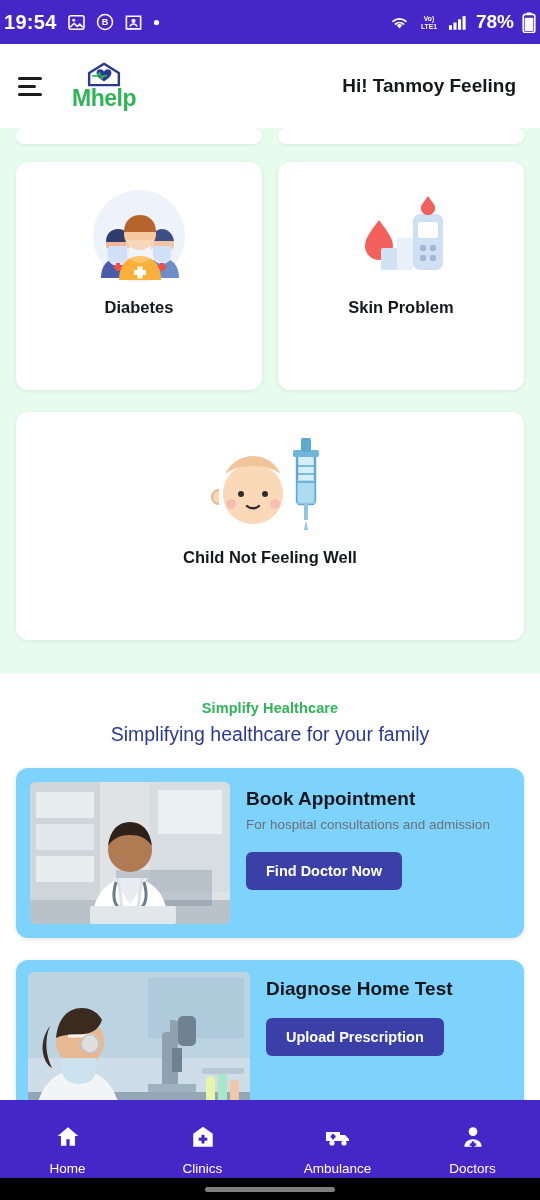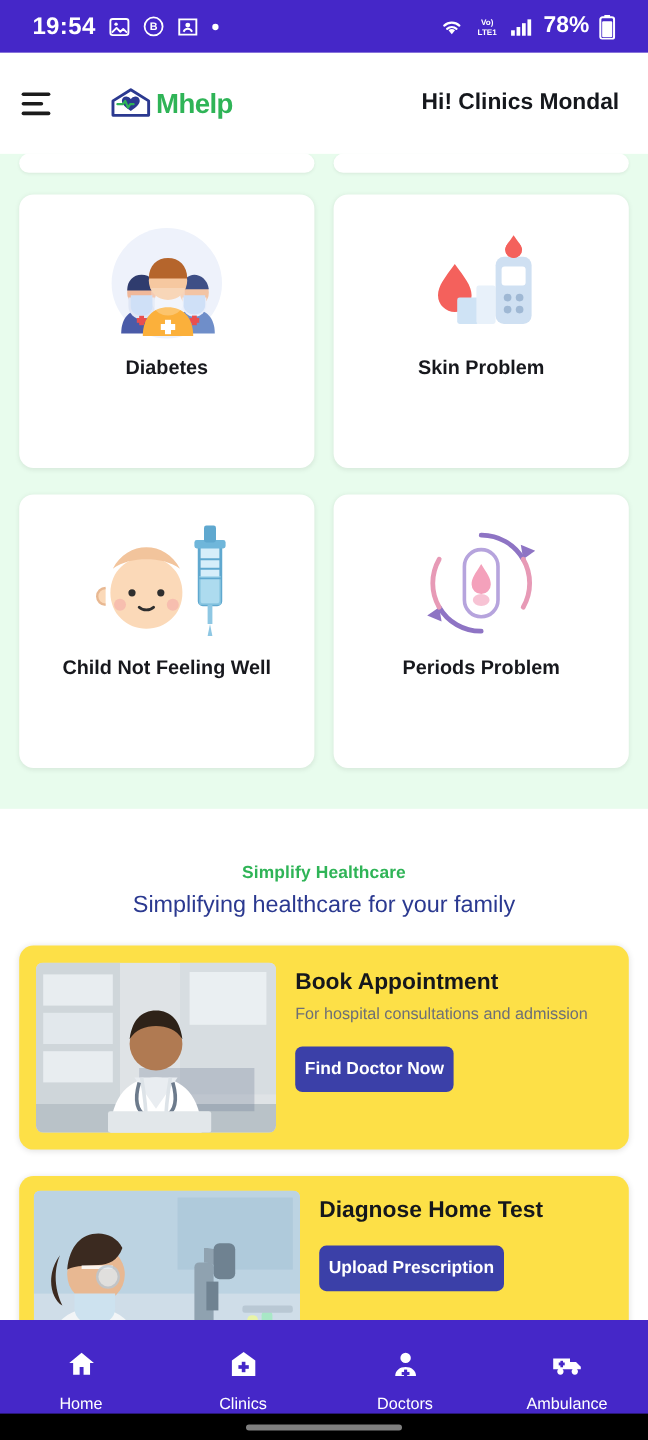--- a/index.html
+++ b/index.html
@@ -7,41 +7,41 @@
     width: 540px; height: 1200px;
     font-family: "Liberation Sans", sans-serif;
     background: #ffffff;
     overflow: hidden;
   }
   #app { position: relative; width: 540px; height: 1200px; background: #ffffff; }
 
   
   .statusbar {
     height: 44px; background: #4527c8; color: #ffffff;
-    display: flex; align-items: center; padding: 0 27px;
+    display: flex; align-items: center; padding: 0 4px;
     font-size: 19px; font-weight: bold;
   }
   .status-left { display: flex; align-items: center; gap: 10px; }
   .status-time { font-size: 20px; font-weight: bold; letter-spacing: 0.3px; }
   .status-right { margin-left: auto; display: flex; align-items: center; gap: 8px; }
   .sb-icon { display: inline-flex; align-items: center; justify-content: center; }
   .batt-text { font-size: 19px; font-weight: bold; }
 
   
   .appbar {
     height: 84px; background: #ffffff;
     display: flex; align-items: center; padding: 0 18px;
     position: relative;
   }
   .hamburger { width: 26px; display: flex; flex-direction: column; gap: 5px; cursor: pointer; }
   .hamburger i { display: block; height: 3px; background: #1b1b1b; border-radius: 2px; }
   .hamburger i:nth-child(1) { width: 24px; }
   .hamburger i:nth-child(2) { width: 18px; }
   .hamburger i:nth-child(3) { width: 24px; }
-  .brand { margin-left: 44px; display: flex; flex-direction: row; align-items: center; }
+  .brand { margin-left: 28px; display: flex; flex-direction: column; }
   .brand-mark { height: 24px; display: flex; align-items: flex-end; justify-content: center; }
   .brand-name {
     font-size: 23px; font-weight: bold; color: #2fb457;
     letter-spacing: -0.5px; line-height: 1;
   }
   .greeting {
     position: absolute; right: 24px; top: 50%; transform: translateY(-50%);
     font-size: 19px; font-weight: bold; color: #15171c;
   }
 
@@ -60,36 +60,36 @@
     display: flex; flex-direction: column; align-items: center;
     justify-content: flex-start; padding-top: 22px;
   }
   .sym-art { height: 104px; display: flex; align-items: center; justify-content: center; }
   .sym-label {
     margin-top: 10px; font-size: 16.5px; font-weight: bold; color: #17181d;
     text-align: center; line-height: 1.2;
   }
 
   
-  .simplify { background: #ffffff; padding: 26px 16px 0 16px; text-align: center; margin-top: 20px; }
+  .simplify { background: #ffffff; padding: 26px 16px 0 16px; text-align: center; }
   .simplify-kicker { color: #2fb457; font-size: 14.5px; font-weight: bold; letter-spacing: 0.1px; }
   .simplify-title { margin-top: 7px; color: #2b3990; font-size: 19.5px; }
 
   .promo {
-    margin: 22px 16px 0 16px; background: #fde047; border-radius: 12px;
+    margin: 22px 16px 0 16px; background: #7dd3fc; border-radius: 12px;
     box-shadow: 0 1px 5px rgba(0,0,0,0.12);
     display: flex; padding: 14px; gap: 16px; align-items: flex-start;
   }
   .promo-img { width: 200px; height: 142px; border-radius: 6px; overflow: hidden; flex: none; position: relative; }
   .promo-body { flex: 1; padding-top: 6px; }
   .promo-title { font-size: 19px; font-weight: bold; color: #15171c; }
   .promo-sub { margin-top: 6px; font-size: 13.5px; color: #6d6f76; line-height: 1.35; }
   .promo-btn {
     margin-top: 18px; display: inline-block; background: #3b40a8; color: #ffffff;
-    border: none; border-radius: 6px; padding: 11px 8px;
+    border: none; border-radius: 6px; padding: 11px 20px;
     font-size: 14.5px; font-weight: bold; cursor: pointer;
     font-family: "Liberation Sans", sans-serif;
   }
   .promo.second .promo-img { width: 222px; height: 160px; }
   .promo.second { padding: 12px; }
 
   
   .bottomnav {
     position: absolute; left: 0; bottom: 0; width: 540px; height: 100px;
     background: #4527c8; display: flex; align-items: center;
@@ -181,21 +181,21 @@
     <div class="brand">
       <div class="brand-mark">
         <svg width="42" height="26" viewBox="0 0 44 28">
           <path d="M22 3 L38 13 L38 26 L6 26 L6 13 Z" fill="none" stroke="#2b3990" stroke-width="2.6" stroke-linejoin="round"></path>
           <path d="M22 22c-5-3.6-8-6-8-9.2A3.9 3.9 0 0118 9a4.6 4.6 0 014 2.3A4.6 4.6 0 0126 9a3.9 3.9 0 014 3.8c0 3.2-3 5.6-8 9.2z" fill="#2b3990"></path>
           <path d="M10 16h5l2-3 2.5 6 2-3h3" fill="none" stroke="#2fb457" stroke-width="2" stroke-linecap="round" stroke-linejoin="round"></path>
         </svg>
       </div>
       <div class="brand-name">Mhelp</div>
     </div>
-    <div class="greeting">Hi! Clinics Mondal</div>
+    <div class="greeting">Hi! Tanmoy Feeling</div>
   </div>
 
   <div class="green-section">
 
     <div class="cut-row">
       <div class="cut-card"></div>
       <div class="cut-card"></div>
     </div>
 
     <div style="height:18px"></div>
@@ -275,36 +275,20 @@
             <rect x="96" y="2" width="10" height="14" rx="2" fill="#5fa8cf"></rect>
             <rect x="99" y="68" width="4" height="16" fill="#8ec7e3"></rect>
             <path d="M101 84l2 10-4 0z" fill="#8ec7e3"></path>
             <rect x="92" y="44" width="18" height="24" fill="#9bd3ea" opacity="0.7"></rect>
             <path d="M92 30h18M92 38h18M92 46h18" stroke="#5fa8cf" stroke-width="1.6"></path>
           </svg>
         </div>
         <div class="sym-label">Child Not Feeling Well</div>
       </div>
 
-      <div class="sym-card">
-        <div class="sym-art">
-          <svg width="120" height="100" viewBox="0 0 120 100">
-            <path d="M60 10a40 40 0 0135 20" fill="none" stroke="#8e74c4" stroke-width="4" stroke-linecap="round"></path>
-            <path d="M95 30l-2-12 12 5z" fill="#8e74c4"></path>
-            <path d="M60 90a40 40 0 01-35-20" fill="none" stroke="#8e74c4" stroke-width="4" stroke-linecap="round"></path>
-            <path d="M25 70l2 12-12-5z" fill="#8e74c4"></path>
-            <path d="M25 30a40 40 0 000 40" fill="none" stroke="#e79ab6" stroke-width="4" stroke-linecap="round"></path>
-            <path d="M95 70a40 40 0 000-40" fill="none" stroke="#e79ab6" stroke-width="4" stroke-linecap="round"></path>
-            <rect x="46" y="22" width="28" height="56" rx="14" fill="#ffffff" stroke="#b6a4dd" stroke-width="3"></rect>
-            <path d="M60 34c5 8 8 12 8 17a8 8 0 01-16 0c0-5 3-9 8-17z" fill="#f4a1bb"></path>
-            <ellipse cx="60" cy="64" rx="7" ry="5" fill="#f7c3d4"></ellipse>
-          </svg>
-        </div>
-        <div class="sym-label">Periods Problem</div>
-      </div>
     </div>
   </div>
 
   <div class="simplify">
     <div class="simplify-kicker">Simplify Healthcare</div>
     <div class="simplify-title">Simplifying healthcare for your family</div>
   </div>
 
   <div class="promo">
     <div class="promo-img">
@@ -386,41 +370,41 @@
         <svg width="26" height="26" viewBox="0 0 24 24">
             <path d="M12 2.5L3 9v12h18V9z" fill="#ffffff"></path>
             <rect x="10.6" y="10" width="2.8" height="8" fill="#4527c8"></rect>
             <rect x="8" y="12.6" width="8" height="2.8" fill="#4527c8"></rect>
           </svg>
       </span>
       <span class="nav-label">Clinics</span>
     </div>
     <div class="nav-item">
       <span>
-        <svg width="26" height="26" viewBox="0 0 24 24">
-            <circle cx="12" cy="7" r="4" fill="#ffffff"></circle>
-            <path d="M4 21c0-4.4 3.6-7 8-7s8 2.6 8 7z" fill="#ffffff"></path>
-            <rect x="10.8" y="16" width="2.4" height="6" fill="#4527c8"></rect>
-            <rect x="9" y="17.8" width="6" height="2.4" fill="#4527c8"></rect>
-          </svg>
-      </span>
-      <span class="nav-label">Doctors</span>
-    </div>
-    <div class="nav-item">
-      <span>
         <svg width="28" height="26" viewBox="0 0 28 24">
             <path d="M2 7h14v9H2z" fill="#ffffff"></path>
             <path d="M16 10h5l4 4v2h-9z" fill="#ffffff"></path>
             <circle cx="8" cy="18" r="2.6" fill="#ffffff"></circle>
             <circle cx="20" cy="18" r="2.6" fill="#ffffff"></circle>
             <rect x="8" y="9" width="2.2" height="5.4" fill="#4527c8"></rect>
             <rect x="6.6" y="10.4" width="5" height="2.4" fill="#4527c8"></rect>
           </svg>
       </span>
       <span class="nav-label">Ambulance</span>
     </div>
+    <div class="nav-item">
+      <span>
+        <svg width="26" height="26" viewBox="0 0 24 24">
+            <circle cx="12" cy="7" r="4" fill="#ffffff"></circle>
+            <path d="M4 21c0-4.4 3.6-7 8-7s8 2.6 8 7z" fill="#ffffff"></path>
+            <rect x="10.8" y="16" width="2.4" height="6" fill="#4527c8"></rect>
+            <rect x="9" y="17.8" width="6" height="2.4" fill="#4527c8"></rect>
+          </svg>
+      </span>
+      <span class="nav-label">Doctors</span>
+    </div>
   </div>
 
   <div class="gesture-bar">
     <div class="gesture-pill"></div>
   </div>
 
 </div>
 
 </body></html>

